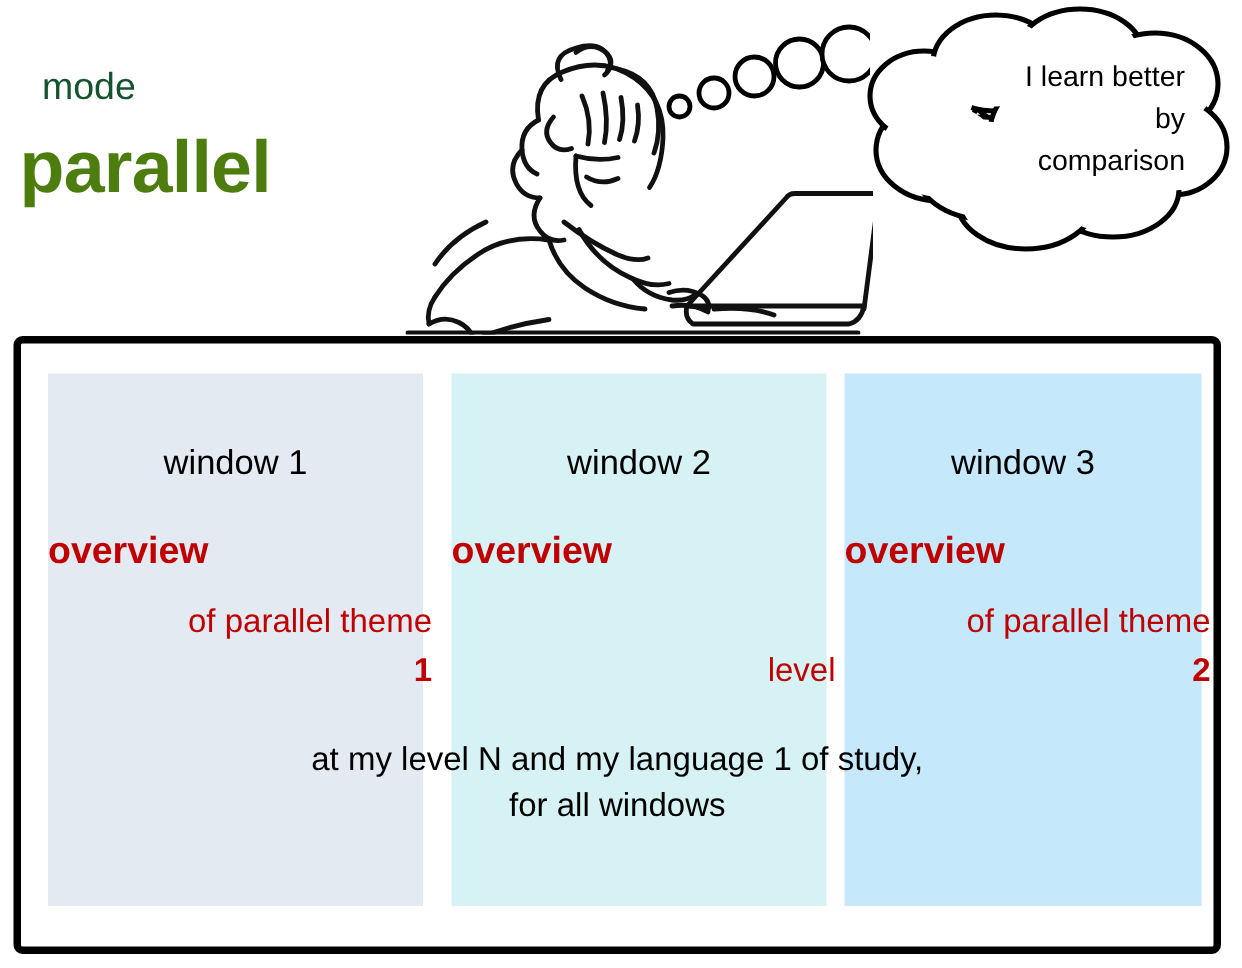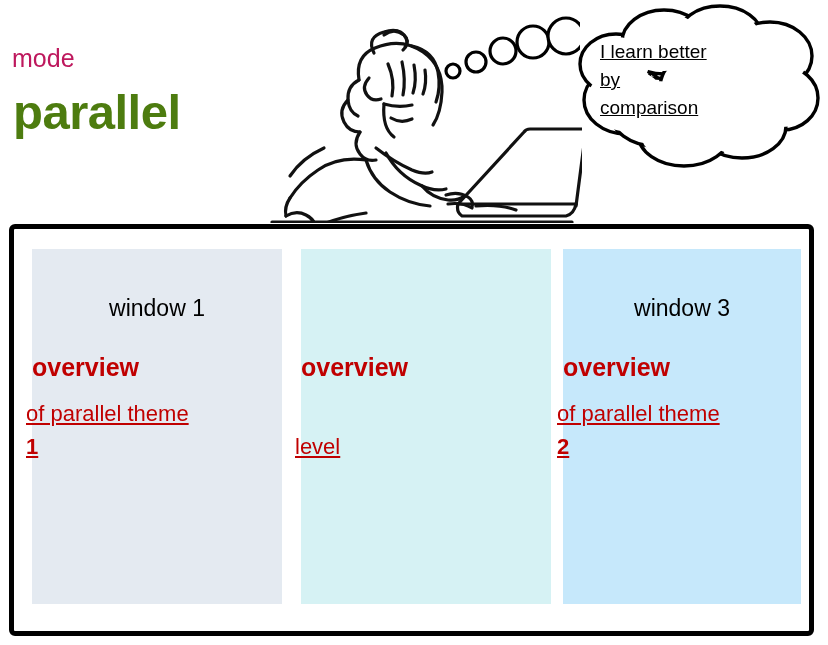--- a/index.html
+++ b/index.html
@@ -12,25 +12,25 @@
     height: 645px;
     position: relative;
     overflow: hidden;
     font-family: "Liberation Sans", sans-serif;
     color: #000000;
   }
 
   
   #mode-label {
     position: absolute;
-    left: 12px;
+    left: 28px;
     top: 46px;
     font-size: 25px;
     line-height: 1;
-    color: #be185d;
+    color: #14532d;
     letter-spacing: 0px;
   }
   #mode-value {
     position: absolute;
     left: 13px;
     top: 88px;
     font-size: 49px;
     font-weight: bold;
     line-height: 1;
     color: #4d7c0f;
@@ -50,26 +50,25 @@
     left: 556px;
     top: 2px;
     width: 272px;
     height: 170px;
   }
   #bubble-text {
     position: absolute;
     left: 600px;
     top: 38px;
     width: 190px;
-    text-align: left;
+    text-align: right;
     font-size: 19px;
     line-height: 28px;
     color: #000000;
     white-space: pre-line;
-    text-decoration: underline;
   }
 
   
   #windows-container {
     position: absolute;
     left: 9px;
     top: 224px;
     width: 805px;
     height: 412px;
     border: 5px solid #000000;
@@ -107,26 +106,25 @@
     font-size: 25px;
     font-weight: bold;
     line-height: 1;
     color: #c00000;
   }
   .panel-sub {
     position: absolute;
     top: 148px;
     left: -6px;
     right: -6px;
-    text-align: left;
+    text-align: right;
     font-size: 22px;
     line-height: 33px;
     color: #c00000;
     white-space: pre-line;
-    text-decoration: underline;
   }
   .panel-sub .emph {
     font-weight: bold;
   }
 
   
   #caption {
     position: absolute;
     left: 0;
     right: 0;
@@ -243,24 +241,27 @@
 
 <div id="windows-container">
 
   <div class="panel" id="panel-0" style="background:#e4eaf1;">
     <div class="panel-title">window 1</div>
     <div class="panel-heading">overview</div>
     <div class="panel-sub"><span>of parallel theme</span><br><span class="emph">1</span></div>
   </div>
 
   <div class="panel" id="panel-1" style="background:#d6f2f4;">
+    <div class="panel-title">window 2</div>
     <div class="panel-heading">overview</div>
     <div class="panel-sub"><br><span>level</span></div>
   </div>
 
   <div class="panel" id="panel-2" style="background:#c6e8fb;">
     <div class="panel-title">window 3</div>
     <div class="panel-heading">overview</div>
     <div class="panel-sub"><span>of parallel theme</span><br><span class="emph">2</span></div>
   </div>
 
+  <div id="caption">at my level N and my language 1 of study,
+for all windows</div>
 
 </div>
 
 </body></html>

